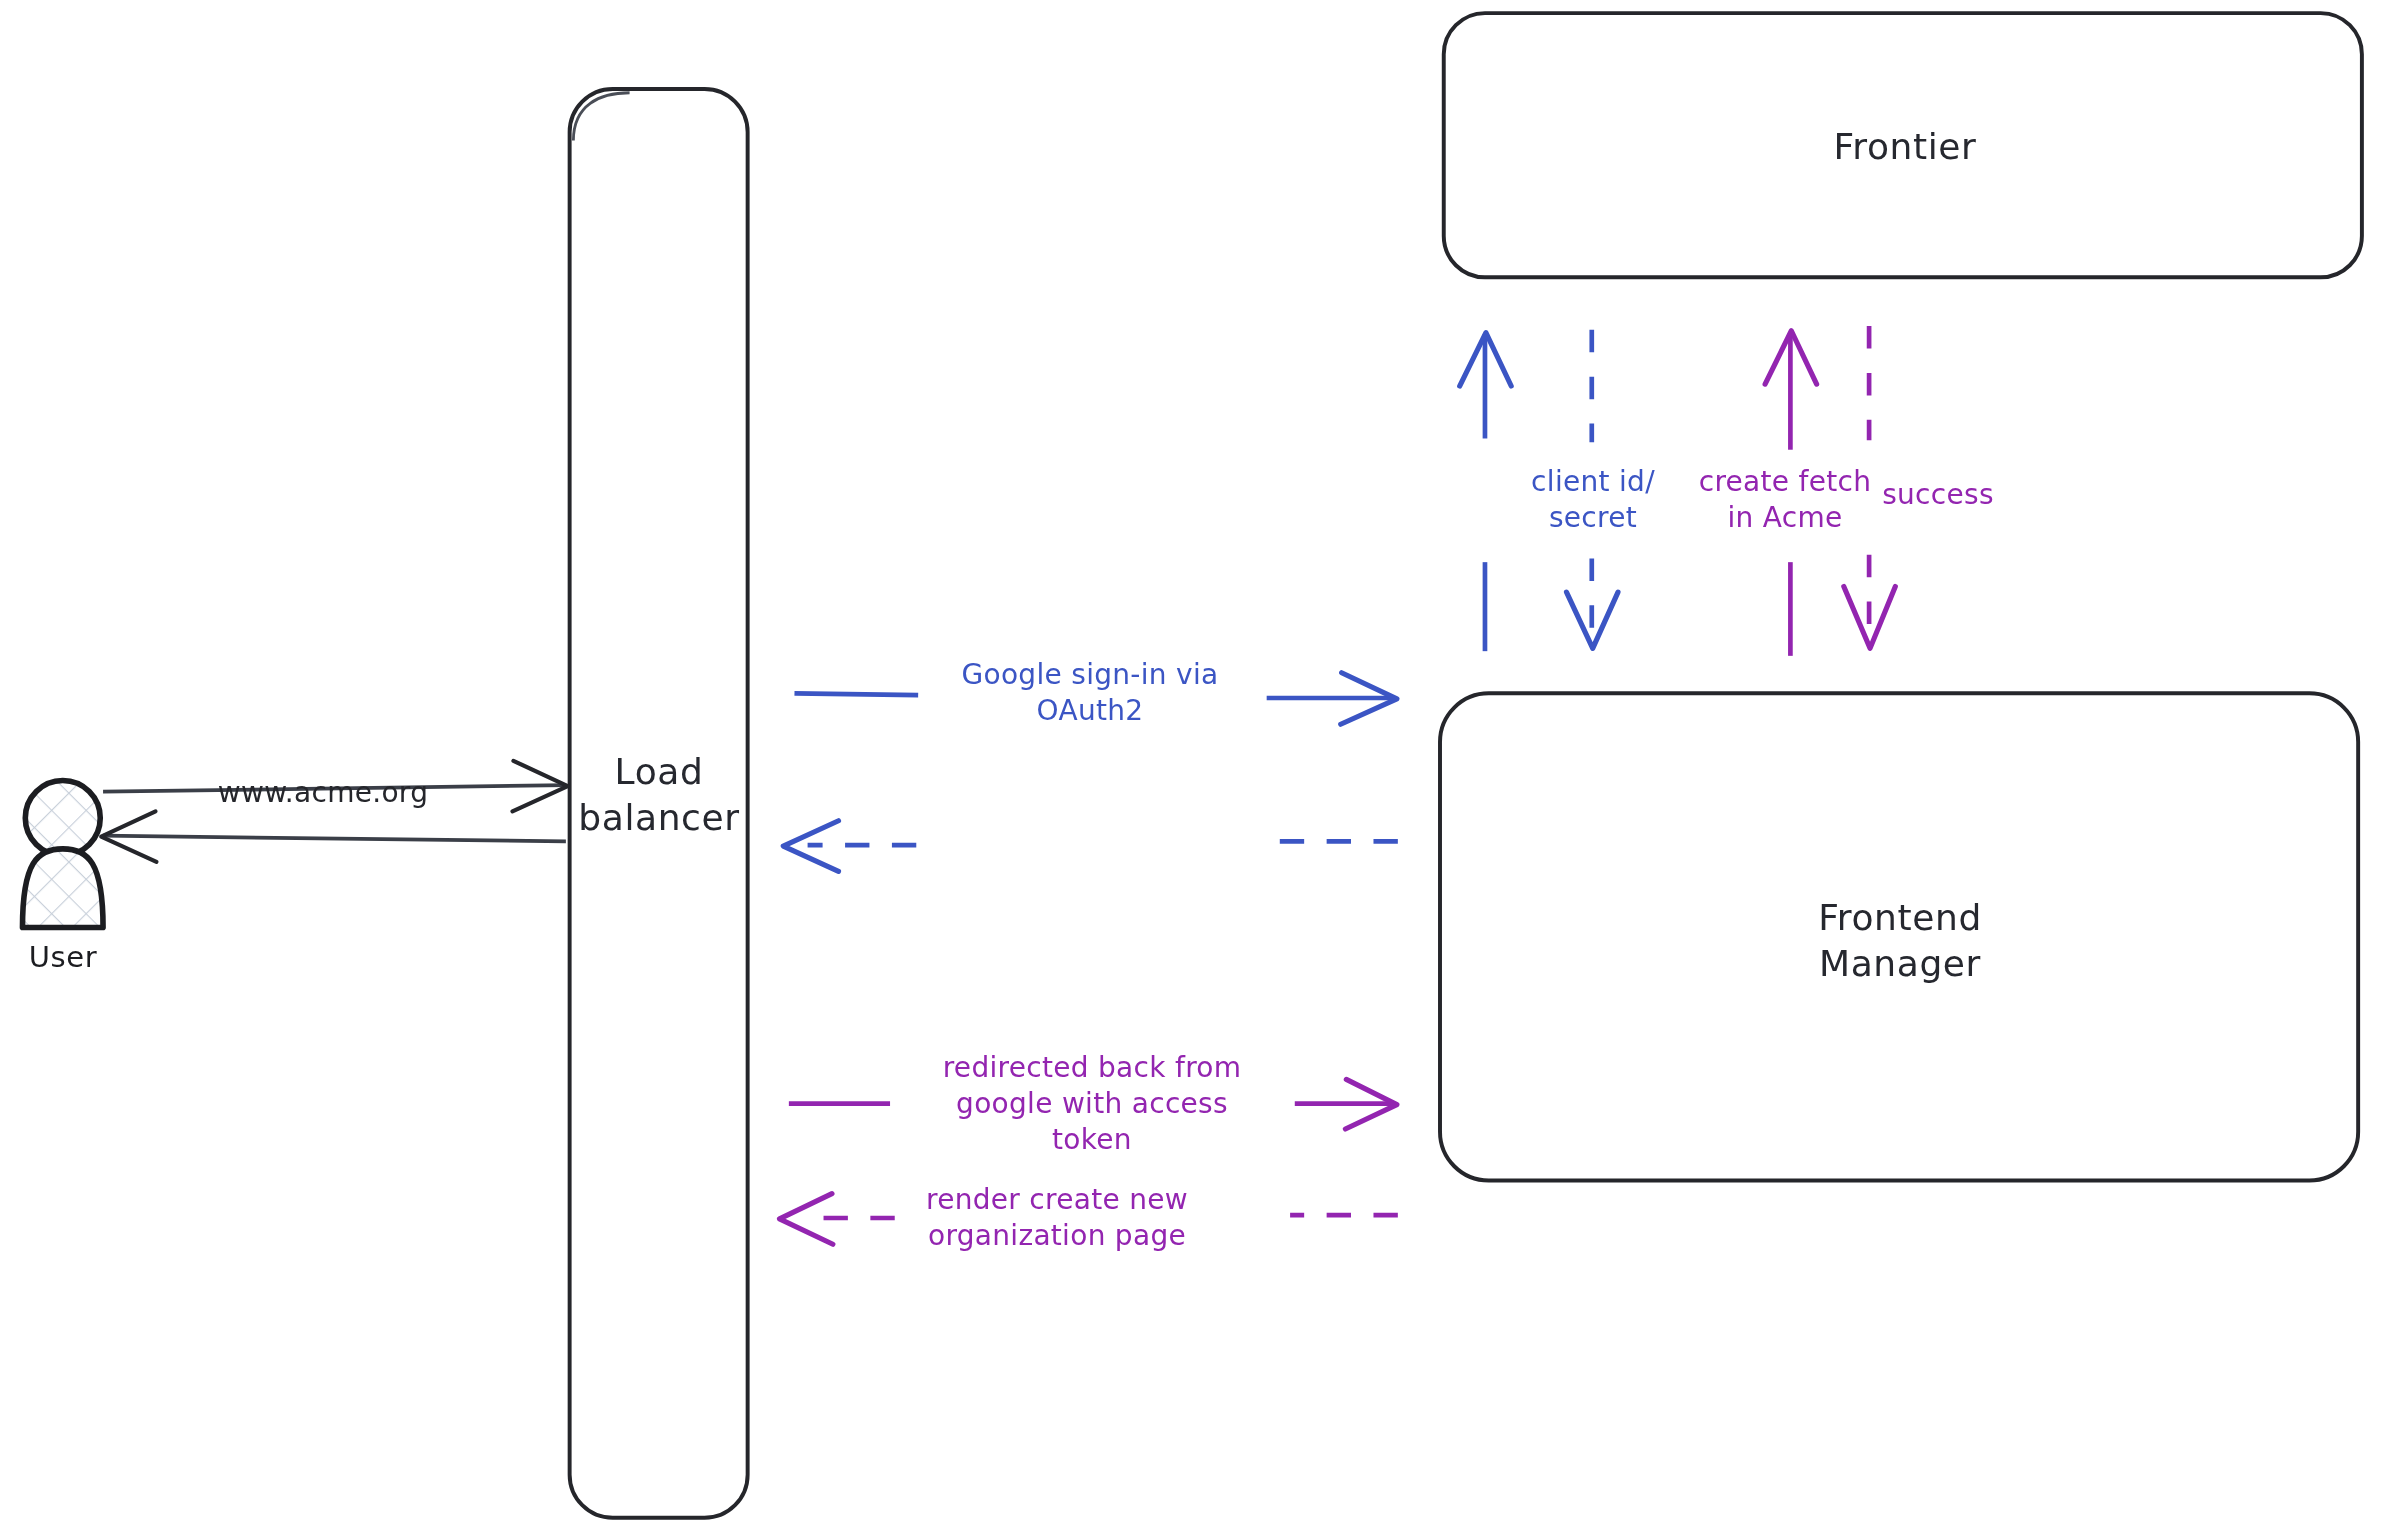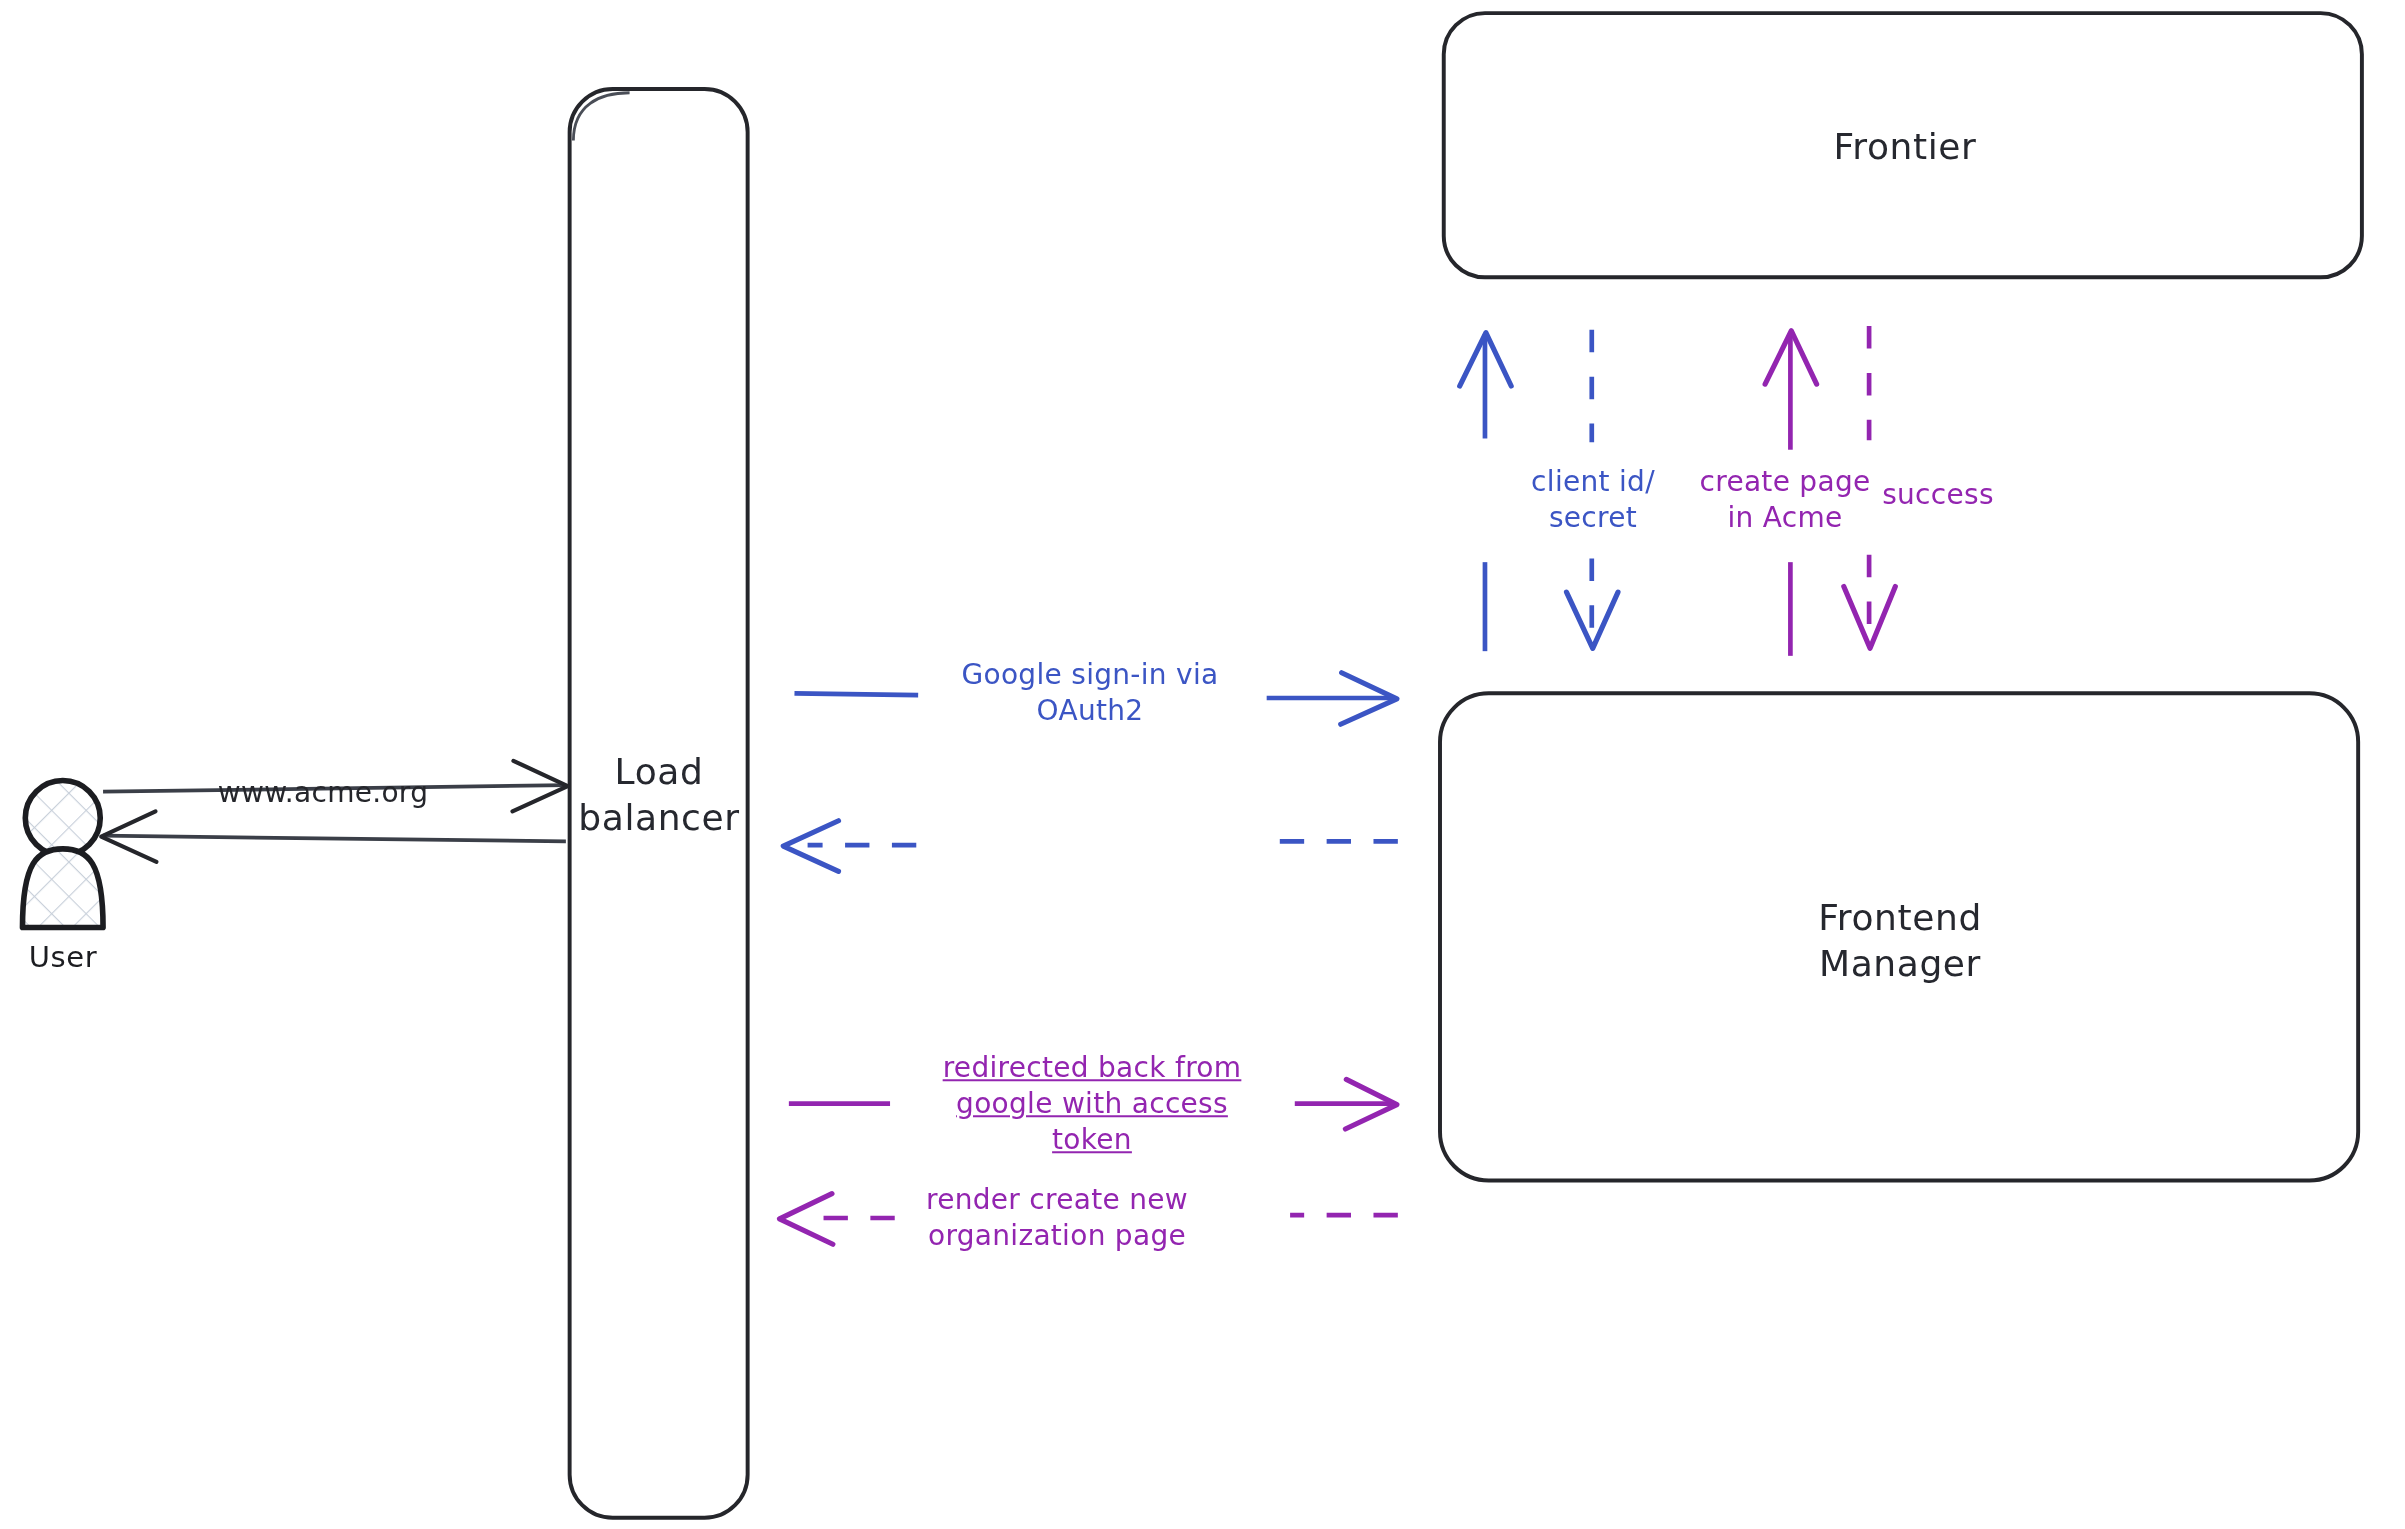--- a/index.html
+++ b/index.html
@@ -151,26 +151,26 @@
 balancer</div>
   <div class="node-label centerer" style="left:1905px; top:147px;">Frontier</div>
   <div class="node-label centerer" style="left:1900px; top:941px;">Frontend
 Manager</div>
 
   <div class="edge-label dark centerer" style="left:323px; top:793px;">www.acme.org</div>
 
   <div class="edge-label blue centerer" style="left:1090px; top:693px;">Google sign-in via
 OAuth2</div>
 
-  <div class="edge-label purple centerer" style="left:1092px; top:1104px;text-decoration:underline;">redirected back from
+  <div class="edge-label purple centerer" style="left:1092px; top:1104px;">redirected back from
 google with access
 token</div>
   <div class="edge-label purple centerer" style="left:1057px; top:1218px;">render create new
 organization page</div>
 
   <div class="edge-label blue centerer" style="left:1593px; top:500px;">client id/
 secret</div>
-  <div class="edge-label purple centerer" style="left:1785px; top:500px;">create page
+  <div class="edge-label purple centerer" style="left:1785px; top:500px;">create fetch
 in Acme</div>
   <div class="edge-label purple centerer" style="left:1938px; top:495px;">success</div>
 
 </div>
 
 
 </body></html>

